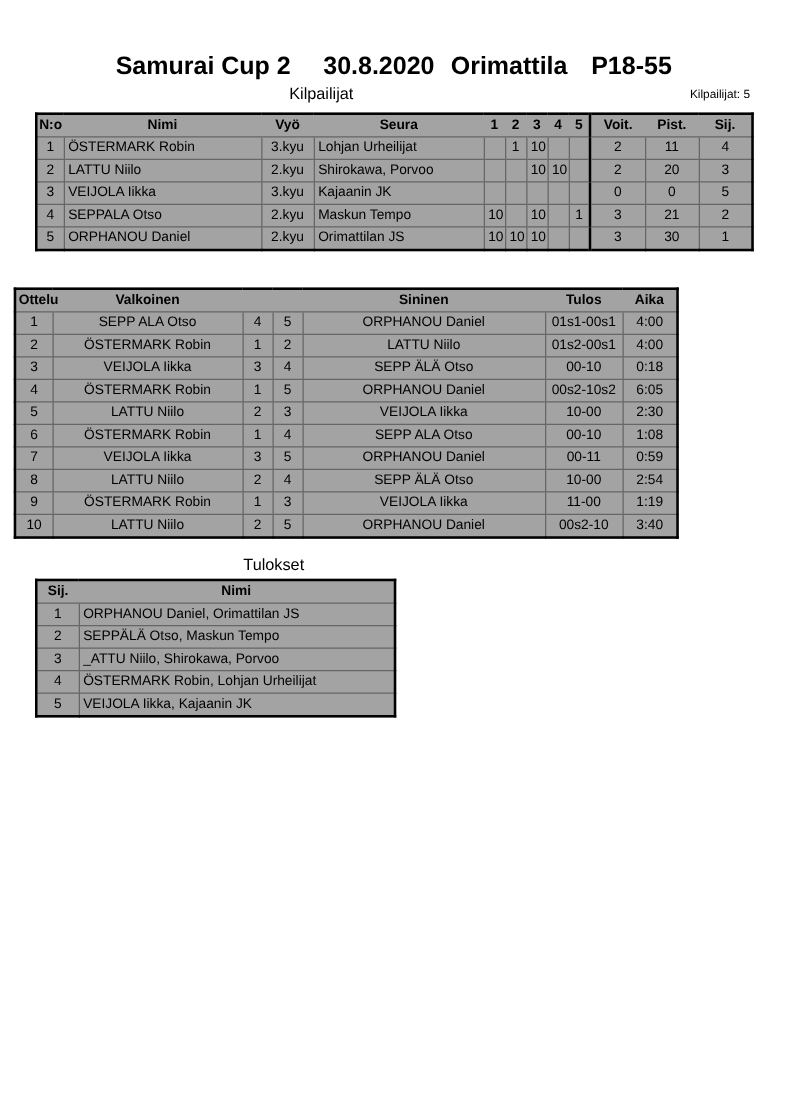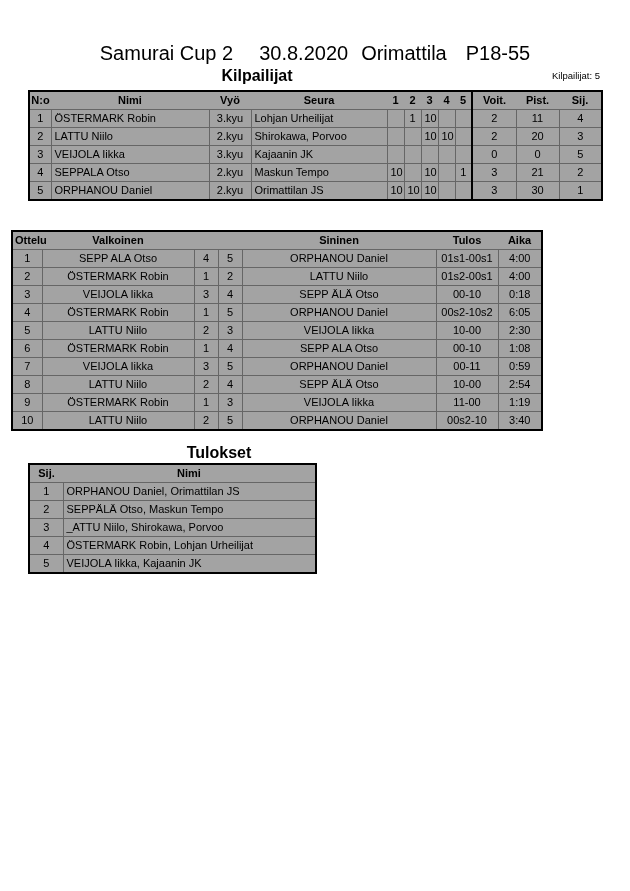--- a/index.html
+++ b/index.html
@@ -4,29 +4,29 @@
 <style>
   html,body { margin:0; padding:0; background:#fff; }
   .page {
     position:relative; width:630px; height:891px; background:#ffffff;
     font-family:"Liberation Sans","DejaVu Sans",sans-serif; color:#000;
     overflow:hidden;
   }
   .main-title {
     position:absolute; top:42px; left:0; right:0;
     display:flex; justify-content:center; align-items:baseline;
-    font-weight:normal; font-size:20px; white-space:pre;
+    font-weight:bold; font-size:20px; white-space:pre;
   }
   .main-title span:nth-child(2){ margin-left:26px; }
   .main-title span:nth-child(3){ margin-left:13px; }
   .main-title span:nth-child(4){ margin-left:19px; }
 
   .section-label {
     position:absolute; transform:translateX(-50%);
-    font-weight:bold; font-size:16px; white-space:nowrap;
+    font-weight:normal; font-size:13px; white-space:nowrap;
   }
   #lbl-kilpailijat { left:257px; top:67px; }
   #lbl-ottelut     { left:266px; top:210px;margin-top:46px; }
   #lbl-tulokset    { left:219px; top:444px; }
 
   .count-label { position:absolute; top:70px; right:30px; font-size:9.5px;margin-left:25px; }
 
   table {
     position:absolute; border-collapse:collapse; table-layout:fixed;
     border:2px solid #000; font-size:11px; background:#a3a3a3;

